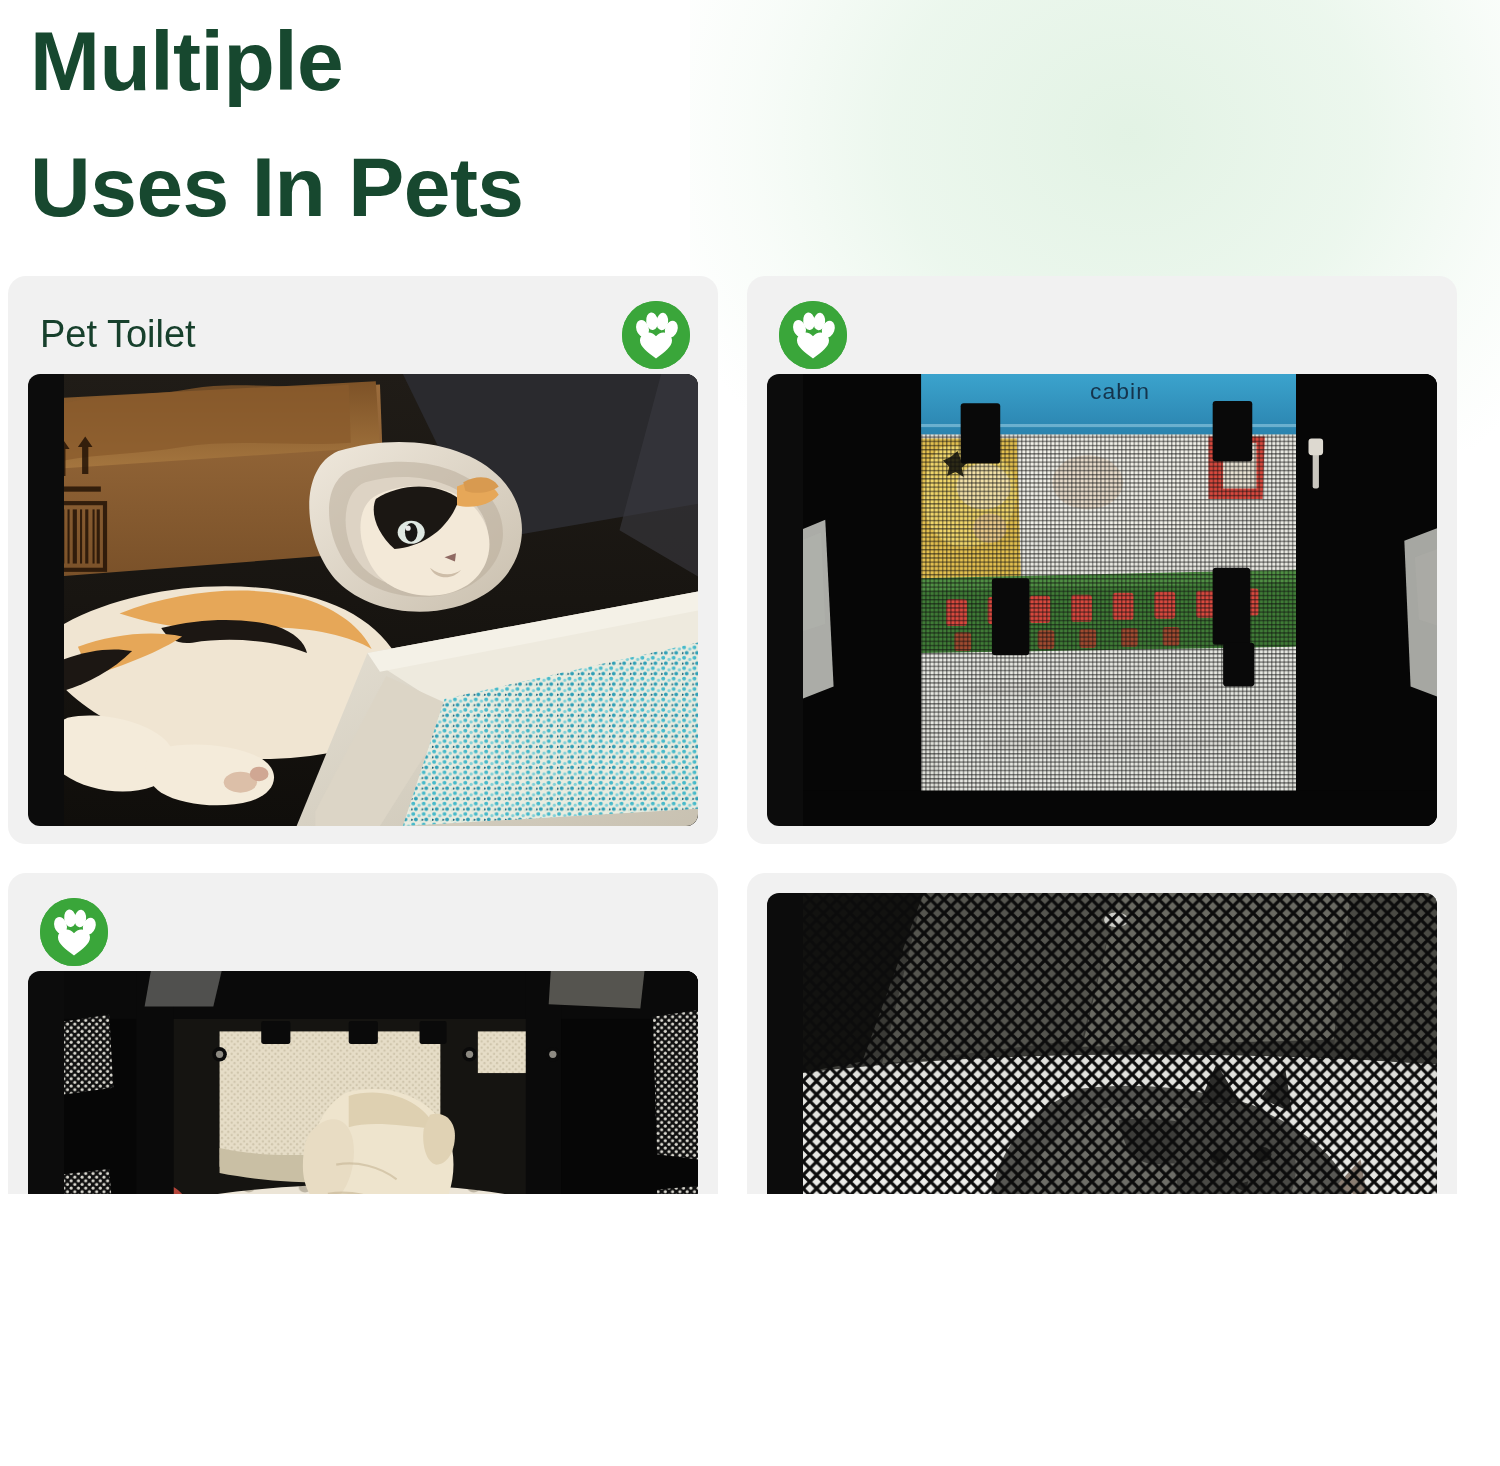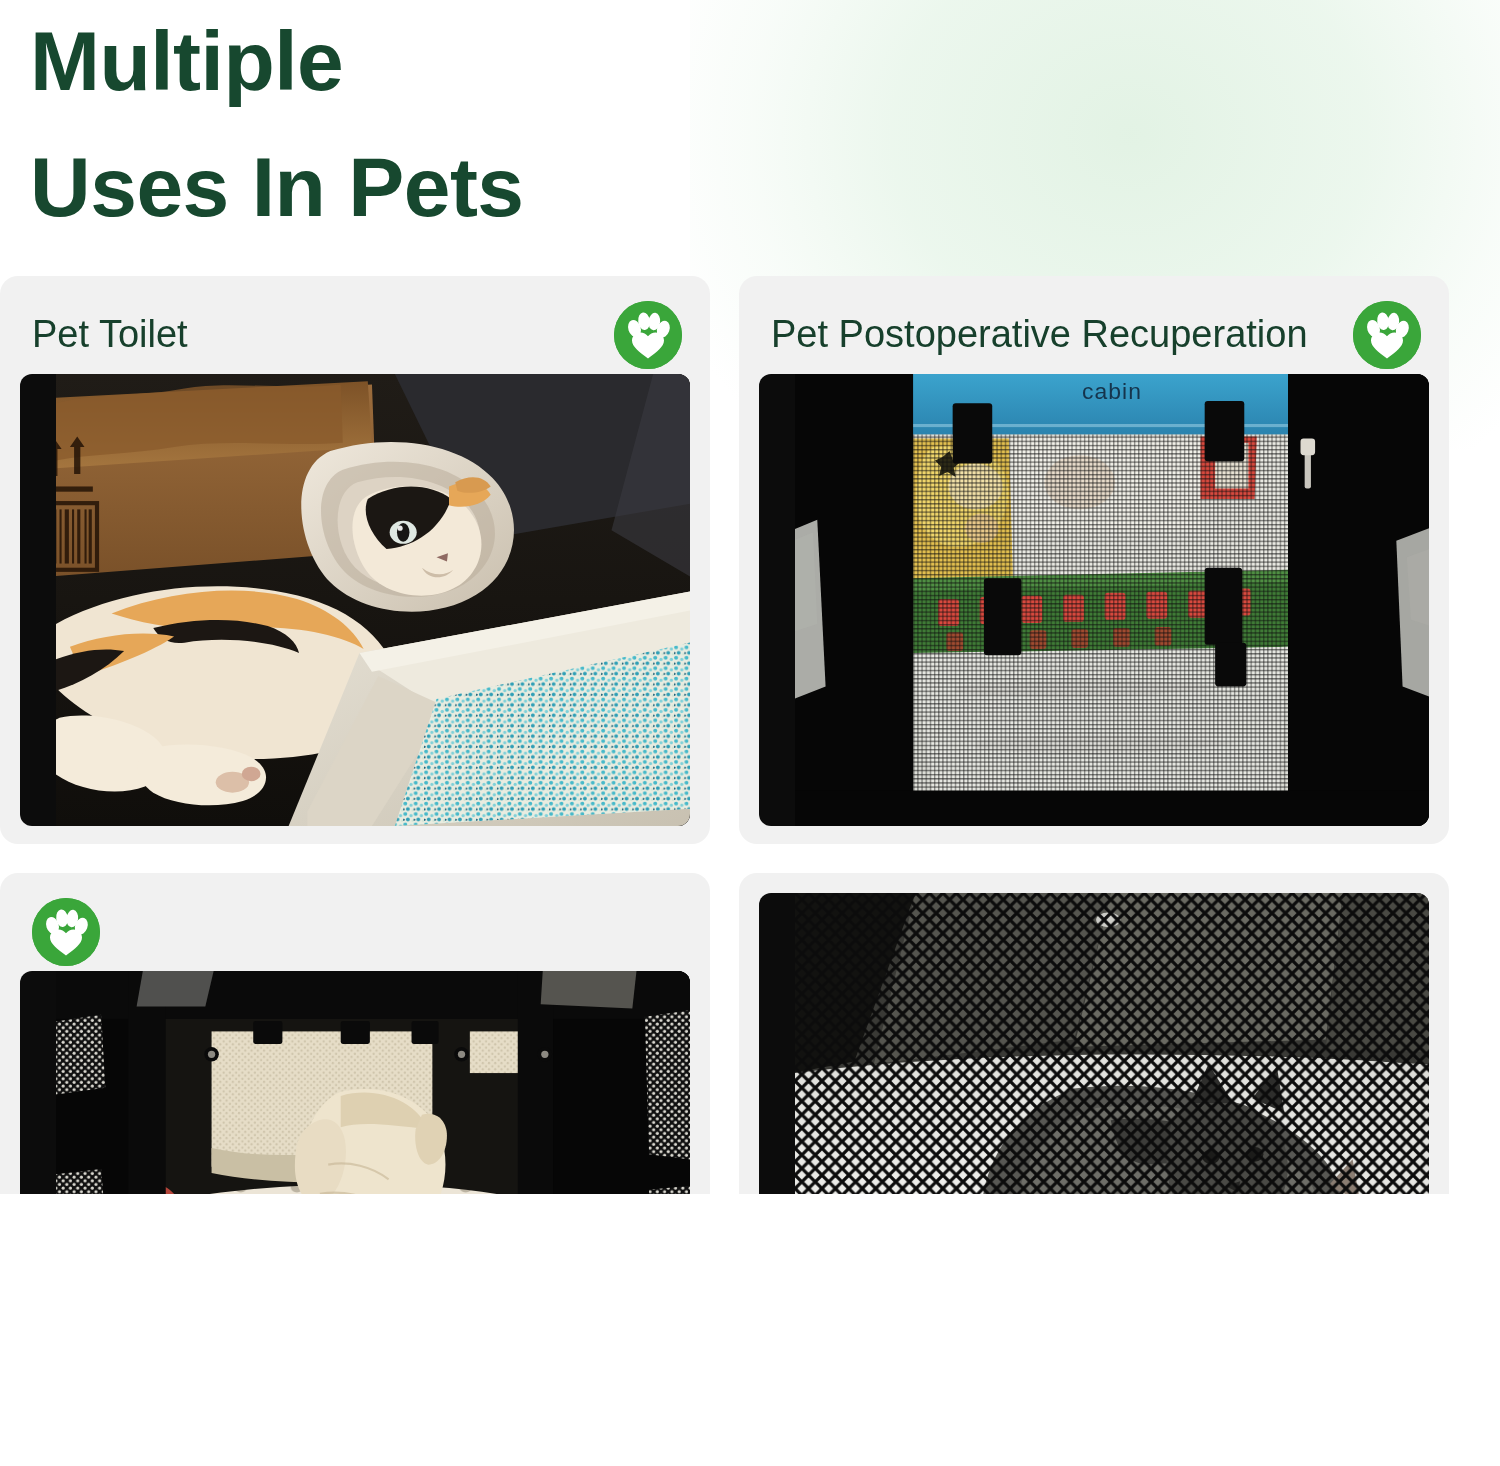--- a/index.html
+++ b/index.html
@@ -45,21 +45,21 @@
     font-size: 84px;
     font-weight: 700;
     line-height: 1.50;
     letter-spacing: -0.5px;
     white-space: pre-line;
   }
 
   
   #grid {
     position: absolute;
-    left: 0;
+    left: 8px;
     top: 276px;
     width: 1484px;
     display: grid;
     grid-template-columns: 710px 710px;
     grid-template-rows: 568px 568px;
     column-gap: 28px;
     row-gap: 43px;
     gap: 29px;
   }
 
@@ -233,21 +233,20 @@
           <path d="M330 280 L662 220 L662 260 L392 320 Z" fill="#eeeade"></path>
           <path d="M268 420 L336 290 L402 320 L330 434 L268 434 Z" fill="#dcd5c6"></path>
           <path d="M392 312 L662 252 L662 416 L352 434 Z" fill="url(#c1litter)"></path>
           <path d="M318 268 L662 204 L662 222 L330 286 Z" fill="#f4f1e7"></path>
         </svg>
       </div>
     </div>
 
     <div class="card">
       <div class="card-head">
-        <div class="card-title">Pet Postoperative Recuperation</div>
         <div class="paw-badge">
           <svg viewBox="0 0 68 68" aria-hidden="true">
             <circle cx="34" cy="34" r="34" fill="#3aa63a"></circle>
             <ellipse cx="20.5" cy="27.5" rx="6.2" ry="8.6" fill="#ffffff" transform="rotate(-18 20.5 27.5)"></ellipse>
             <ellipse cx="30.0" cy="20.2" rx="5.8" ry="8.8" fill="#ffffff" transform="rotate(-7 30 20.2)"></ellipse>
             <ellipse cx="40.3" cy="20.6" rx="5.8" ry="8.8" fill="#ffffff" transform="rotate(7 40.3 20.6)"></ellipse>
             <ellipse cx="49.3" cy="28.2" rx="6.2" ry="8.6" fill="#ffffff" transform="rotate(20 49.3 28.2)"></ellipse>
             <path d="M34 57.5 C25 51 18 45.5 18 39.5 C18 34.6 22 31.4 26.4 31.4 C29.6 31.4 32 33 34 35.2 C36 33 38.4 31.4 41.6 31.4 C46 31.4 50 34.6 50 39.5 C50 45.5 43 51 34 57.5 Z" fill="#ffffff"></path>
           </svg>
         </div>

